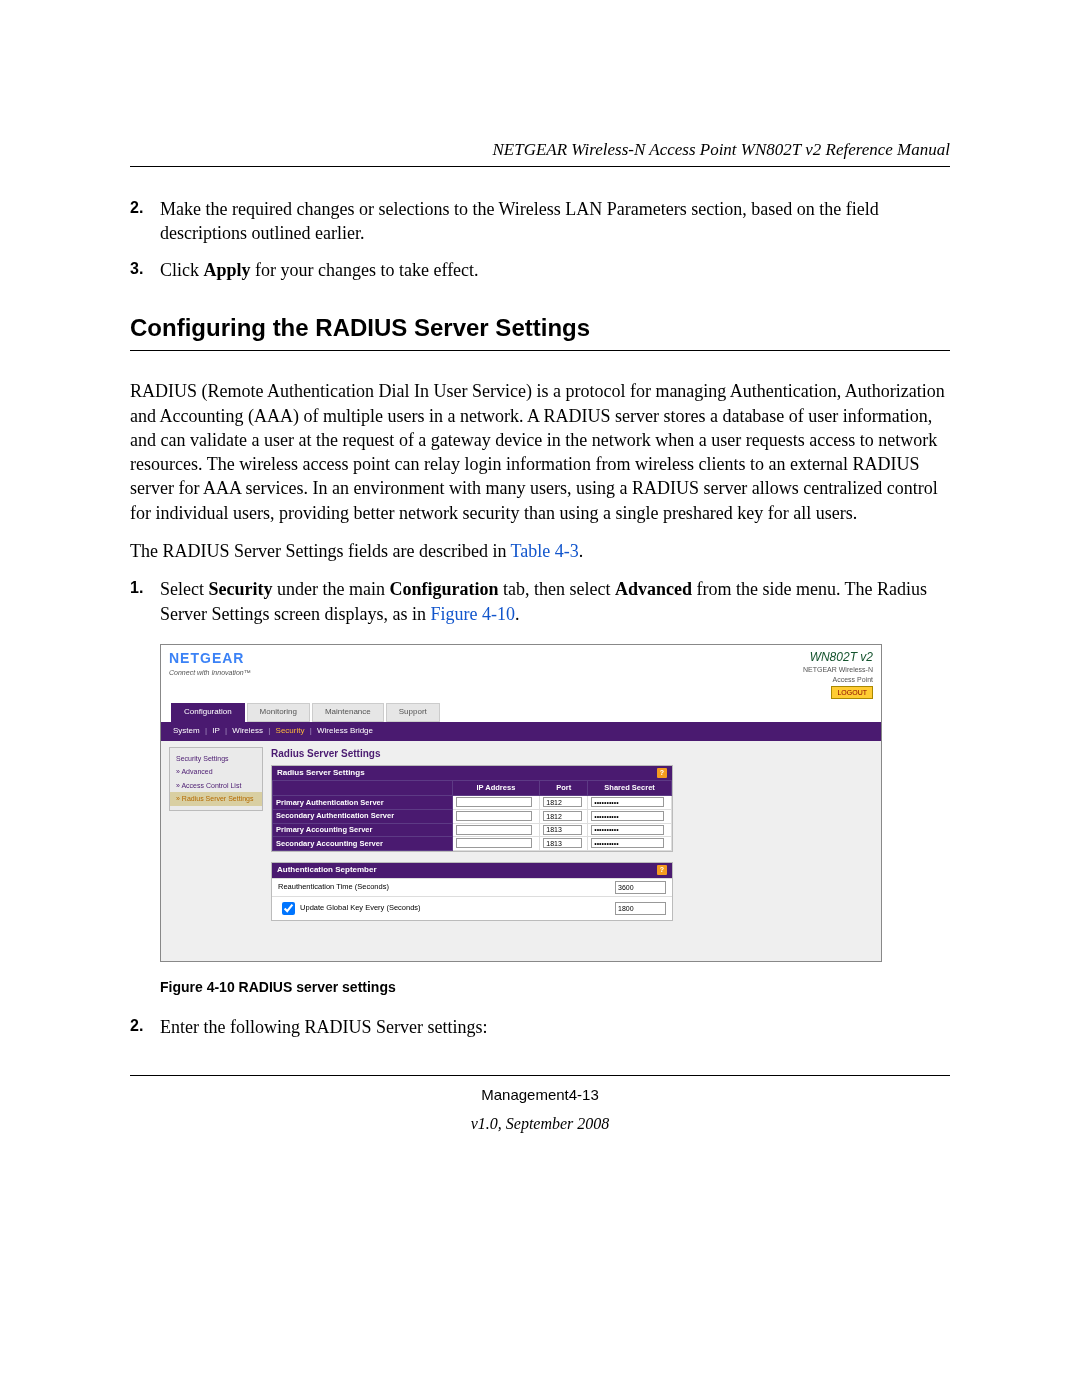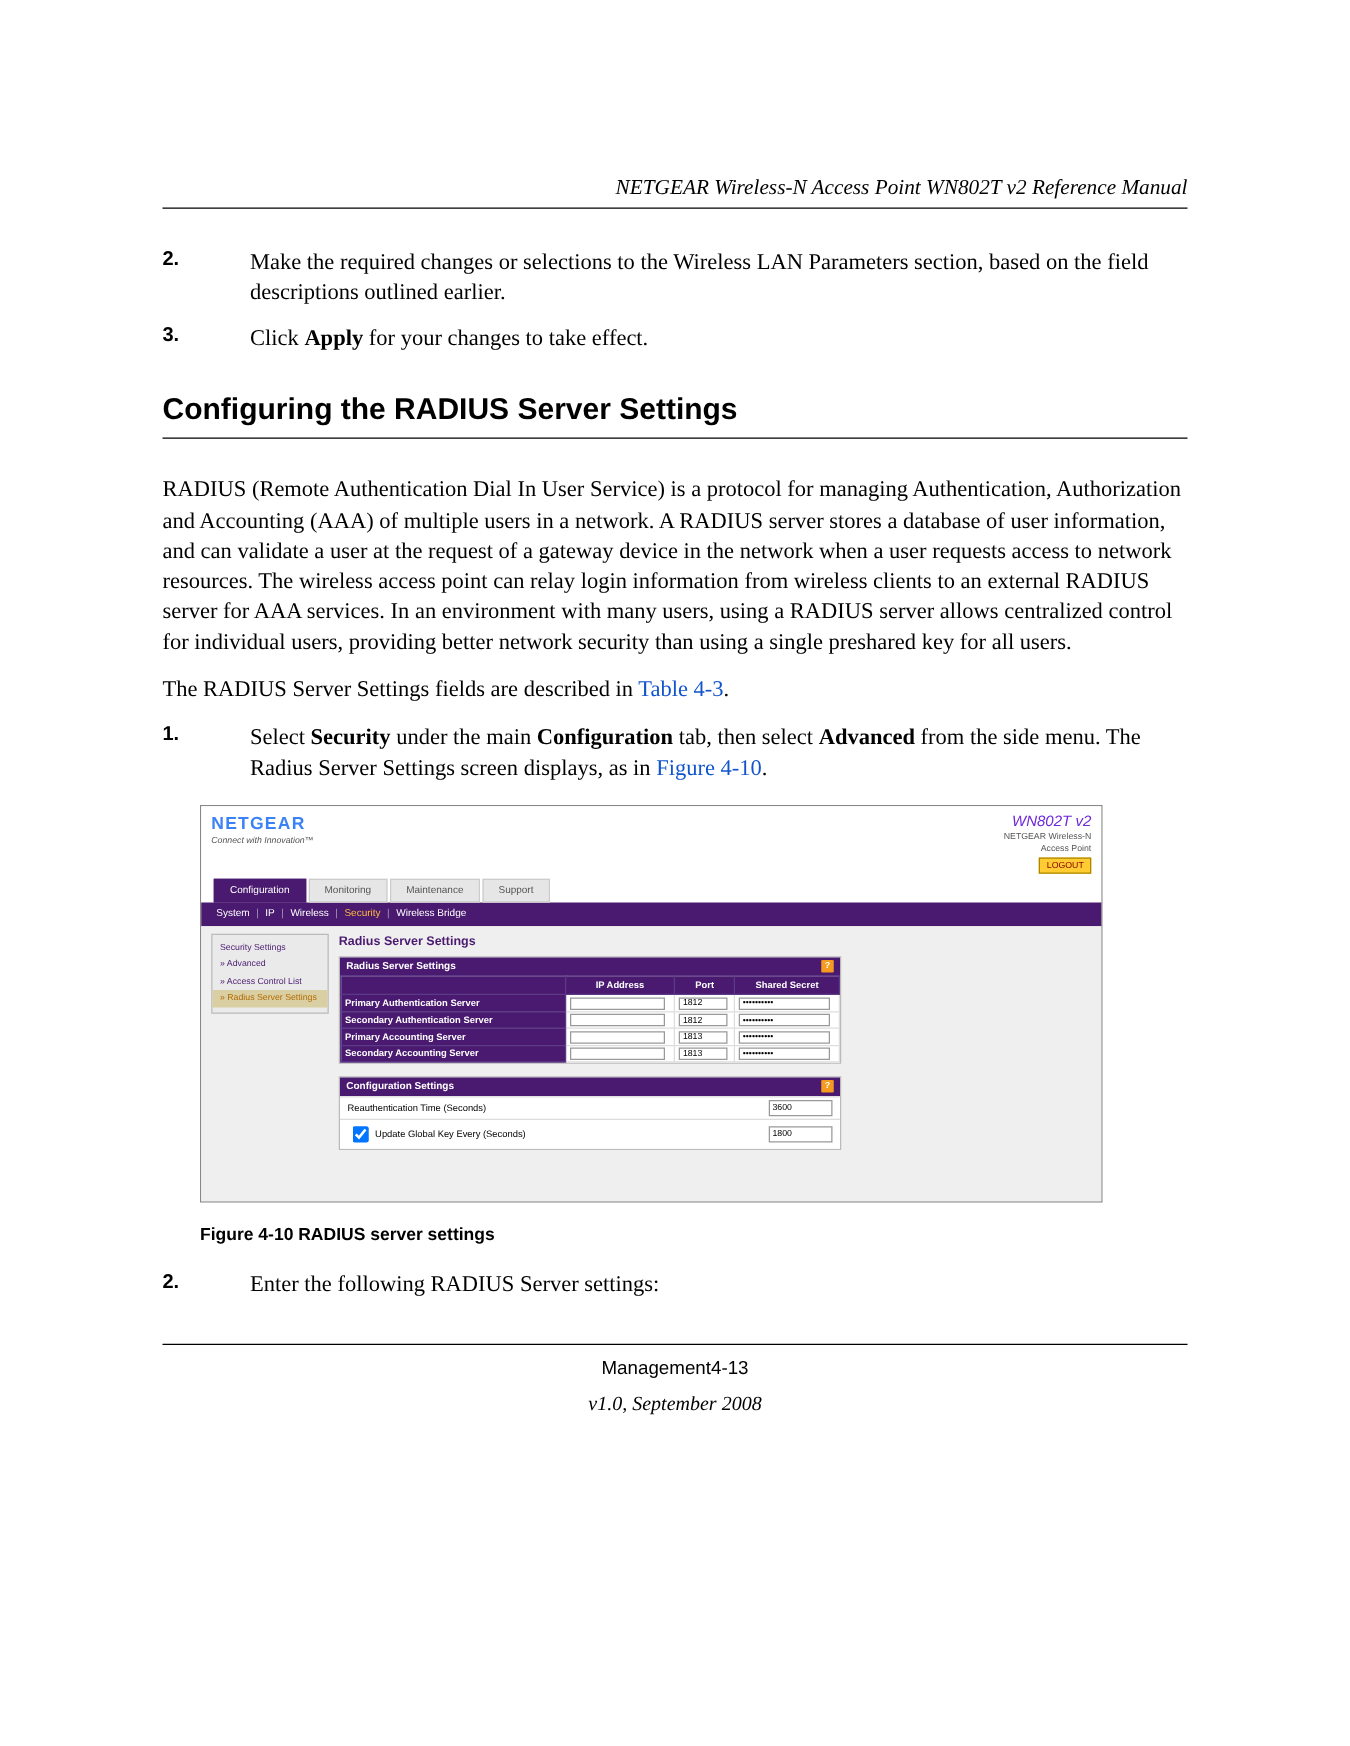--- a/index.html
+++ b/index.html
@@ -33,21 +33,21 @@
     display: flex;
     margin-bottom: 12px;
   }
   .num-list-item .num {
     width: 30px;
     flex: 0 0 30px;
     font-weight: bold;
     font-family: Arial, Helvetica, sans-serif;
     font-size: 16px;
   }
-  .num-list-item .txt { flex: 1; margin-left: 40px; }
+  .num-list-item .txt { flex: 1; }
   .bold { font-weight: bold; }
   h2.section-title {
     font-family: Arial, Helvetica, sans-serif;
     font-weight: bold;
     font-size: 24px;
     border-bottom: 1px solid #000;
     padding-bottom: 6px;
     margin-top: 30px;
     margin-bottom: 28px;
   }
@@ -76,21 +76,21 @@
     letter-spacing: 1px;
   }
   .ss-logo-sub {
     font-size: 7px;
     color: #555;
     font-style: italic;
   }
   .ss-model {
     text-align: right;
   }
-  .ss-model .m1 { color: #6d28d9; font-weight: bold; font-size: 12px; }
+  .ss-model .m1 { color: #14532d; font-weight: bold; font-size: 12px; }
   .ss-model .m1 span { font-weight: normal; font-style: italic; }
   .ss-model .m2 { font-size: 7px; color: #555; }
   .ss-logout {
     display: inline-block;
     border: 1px solid #a80;
     background: #fc3;
     color: #800;
     font-size: 7px;
     padding: 1px 5px;
     margin-top: 2px;
@@ -387,21 +387,21 @@
                 <td><input class="ss-input" value="" style=""></td>
                 <td><input class="ss-input" value="1813" style=""></td>
                 <td><input class="ss-input" type="password" value="••••••••••" style=""></td>
               </tr>
             </tbody>
               </table>
           </div>
 
           <div class="ss-panel">
             <div class="ss-panel-hdr">
-              <span>Configuration Settings</span>
+              <span>Authentication September</span>
               <span class="help-icon">?</span>
             </div>
             <div class="ss-authrow">
               <span>Reauthentication Time (Seconds)</span>
               <input class="ss-ainput" value="3600" style="">
             </div>
             <div class="ss-authrow">
               <span>
                 <input type="checkbox" checked="" style="vertical-align: middle;">
                 <span>Update Global Key Every (Seconds)</span>

